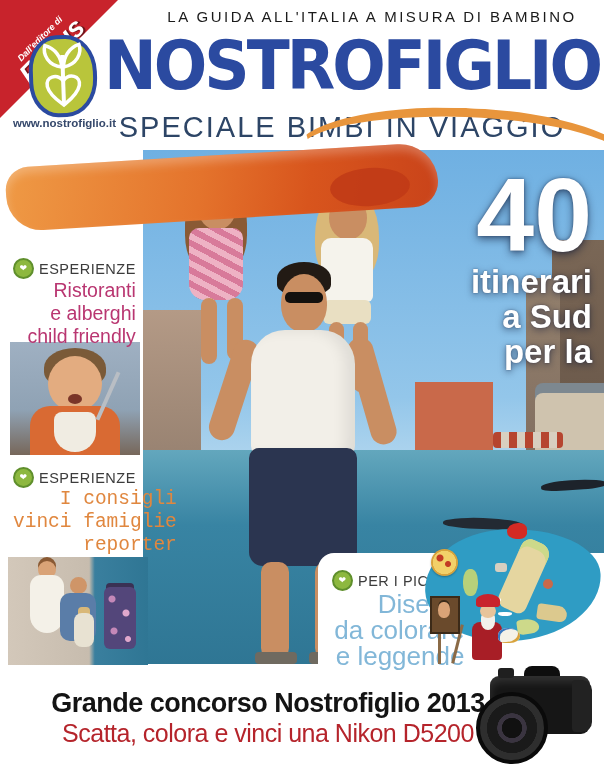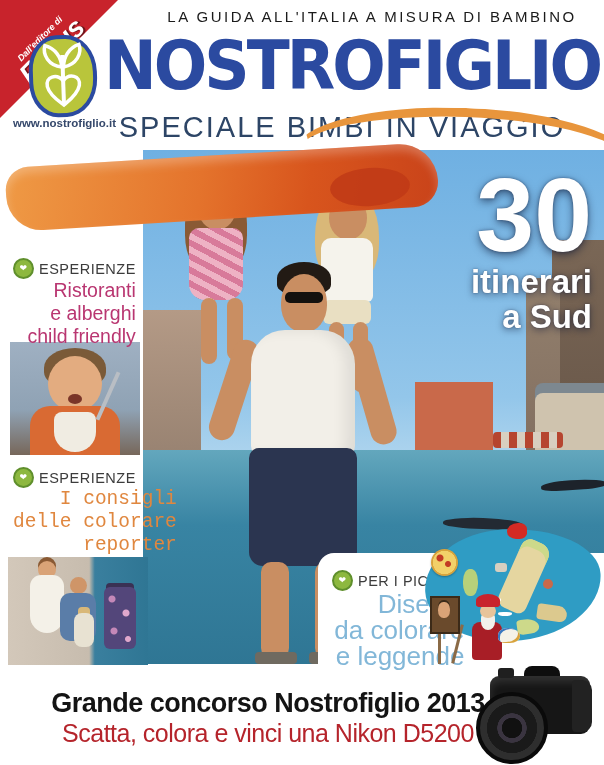--- a/index.html
+++ b/index.html
@@ -295,23 +295,24 @@
     <div class="abs dad-leg-r skin"></div>
     <div class="abs sandal" style="left:112px;top:502px;"></div>
     <div class="abs sandal" style="left:166px;top:502px;"></div>
   </div>
 
   <div class="abs brush"></div>
   <div class="abs brush2"></div>
   <div class="abs crescent"></div>
 
   <div class="abs headline">
-    <div class="headline-num">30</div>
+    <div class="headline-num">40</div>
     <div class="headline-line">itinerari</div>
     <div class="headline-line">a Sud</div>
+    <div class="headline-line">per la</div>
   </div>
 
   <div class="abs sec1">
     <div class="sec-label">
       <span class="bullet">❤</span>
       <span>ESPERIENZE</span>
     </div>
     <div class="sec-lines">
       <div>Ristoranti</div>
       <div>e alberghi</div>
@@ -328,21 +329,21 @@
     <div class="abs baby-fork"></div>
   </div>
 
   <div class="abs sec2">
     <div class="sec-label">
       <span class="bullet">❤</span>
       <span>ESPERIENZE</span>
     </div>
     <div class="sec-lines">
       <div>I consigli</div>
-      <div>delle colorare</div>
+      <div>vinci famiglie</div>
       <div>reporter</div>
     </div>
   </div>
 
   <div class="abs photo-family">
     <div class="abs fam-woman-head"></div>
     <div class="abs fam-woman"></div>
     <div class="abs fam-man-head"></div>
     <div class="abs fam-man"></div>
     <div class="abs fam-child"></div>

